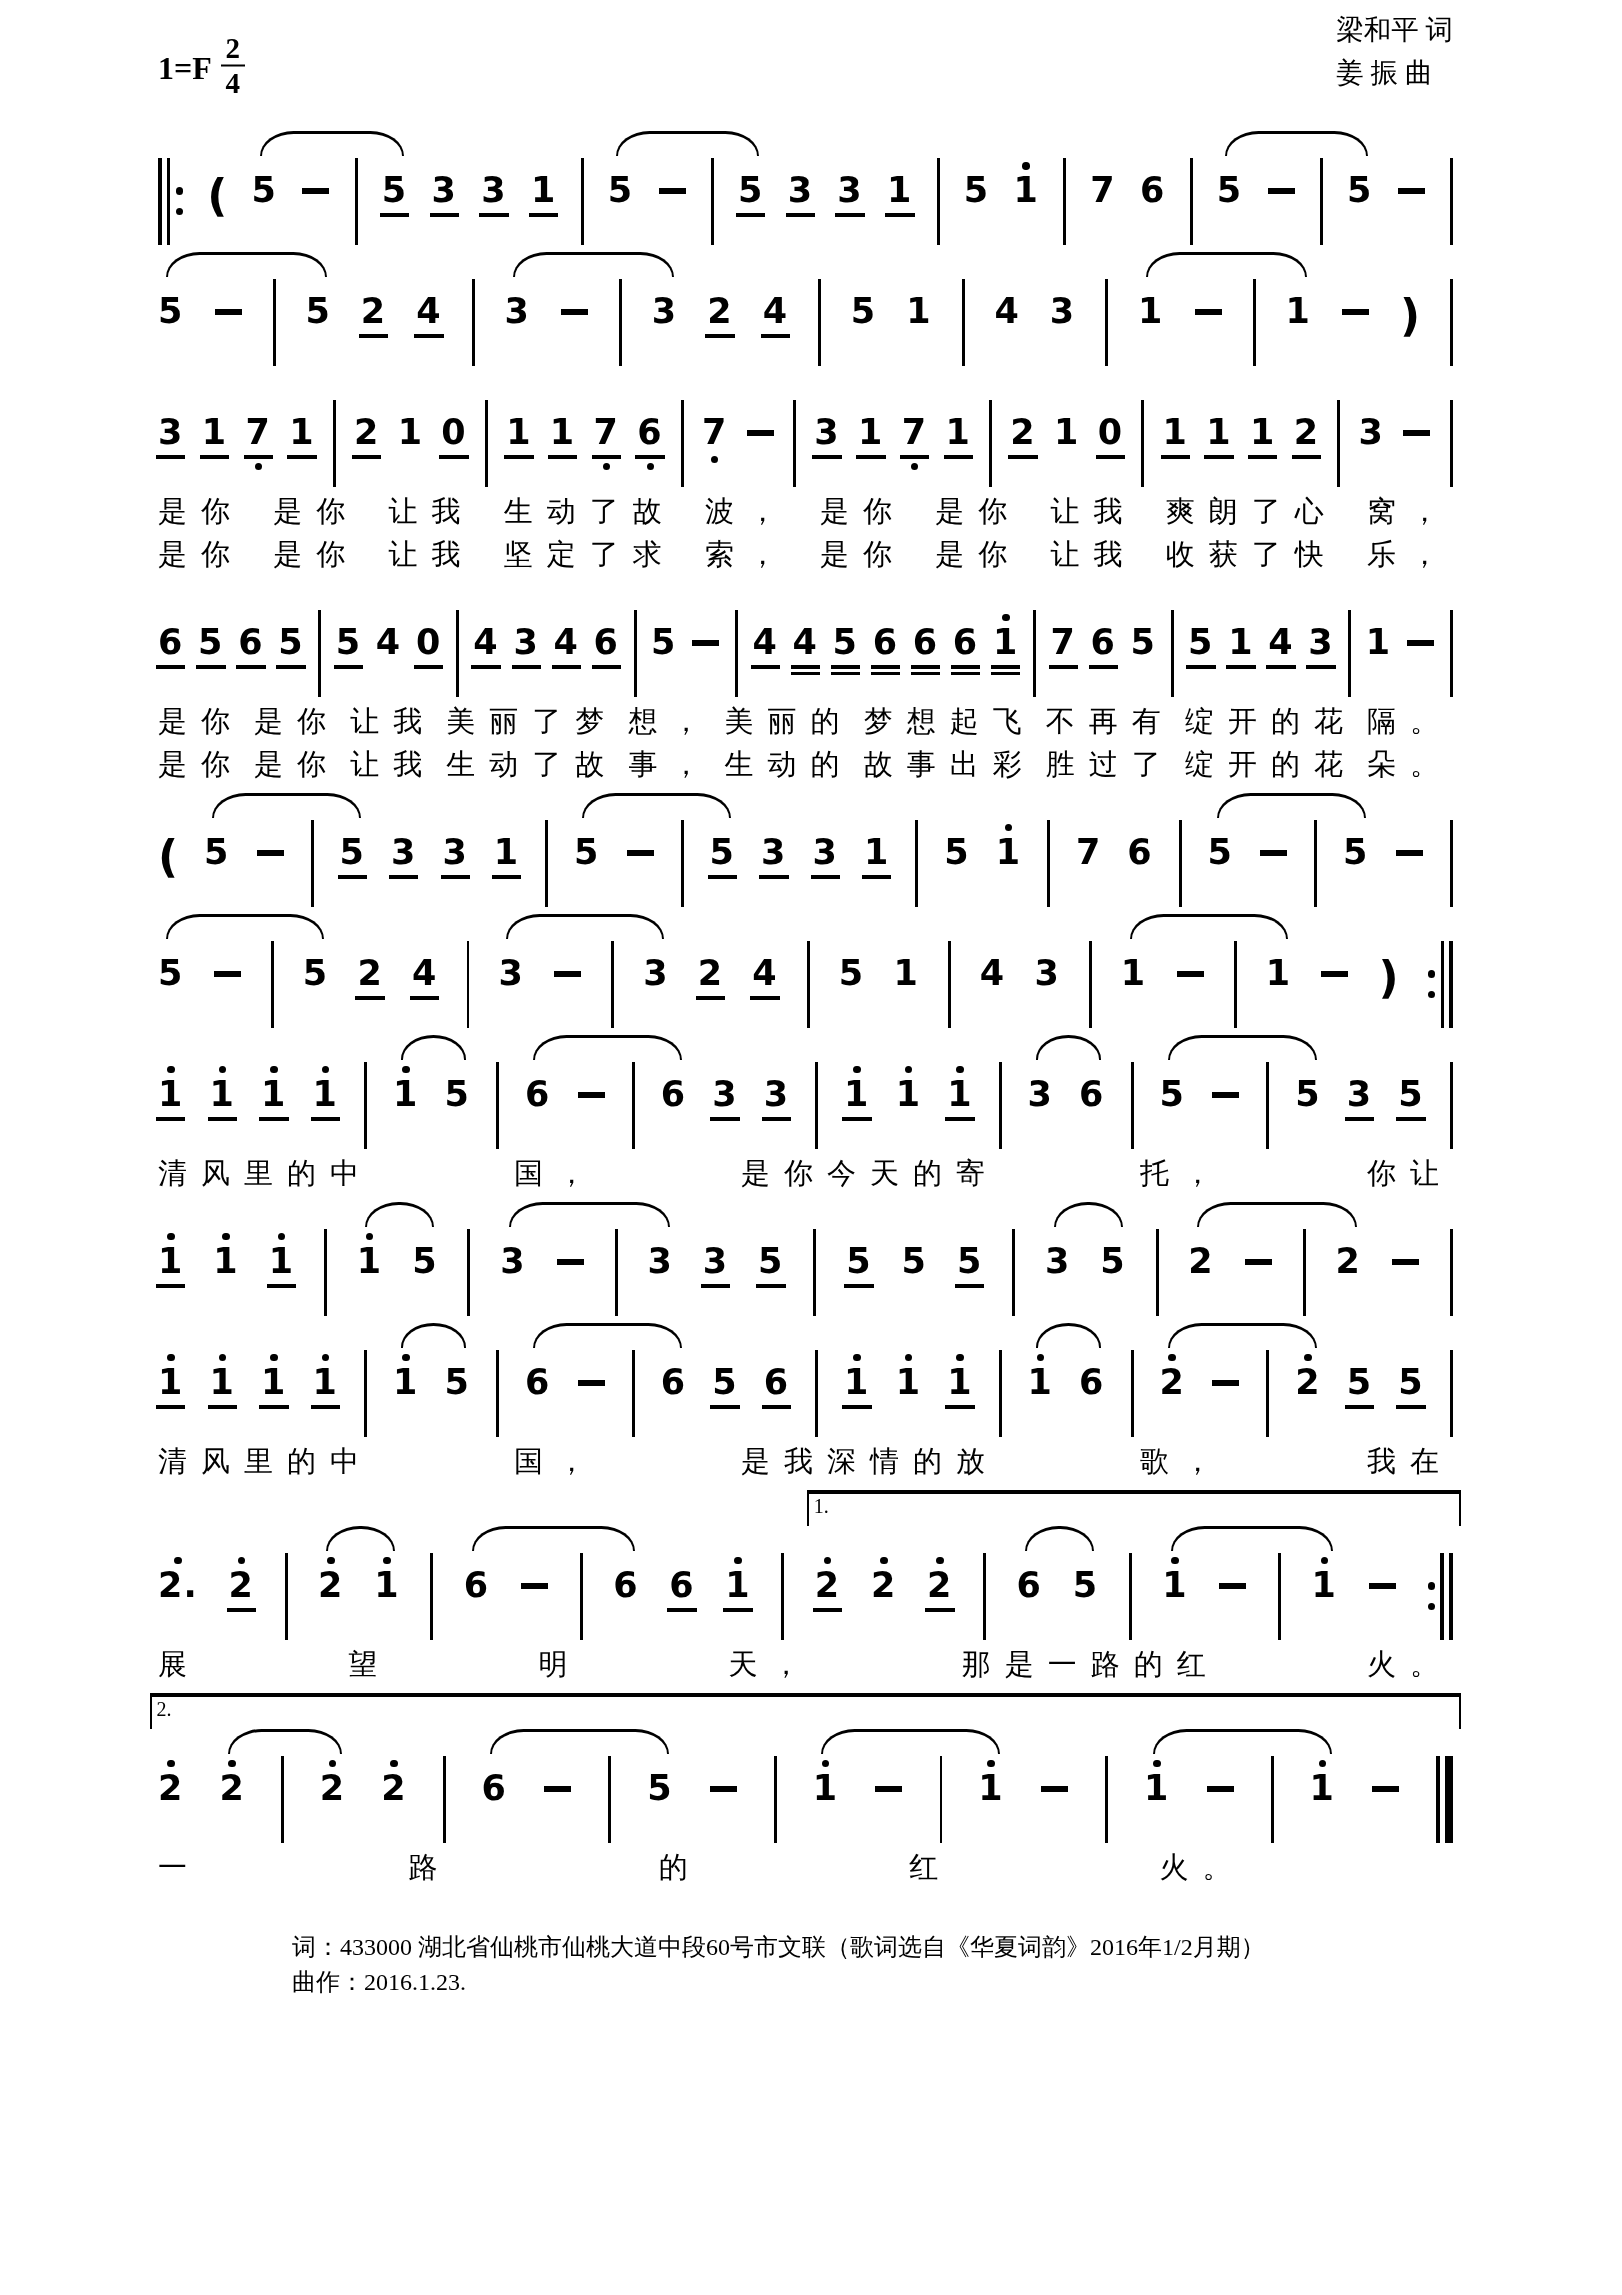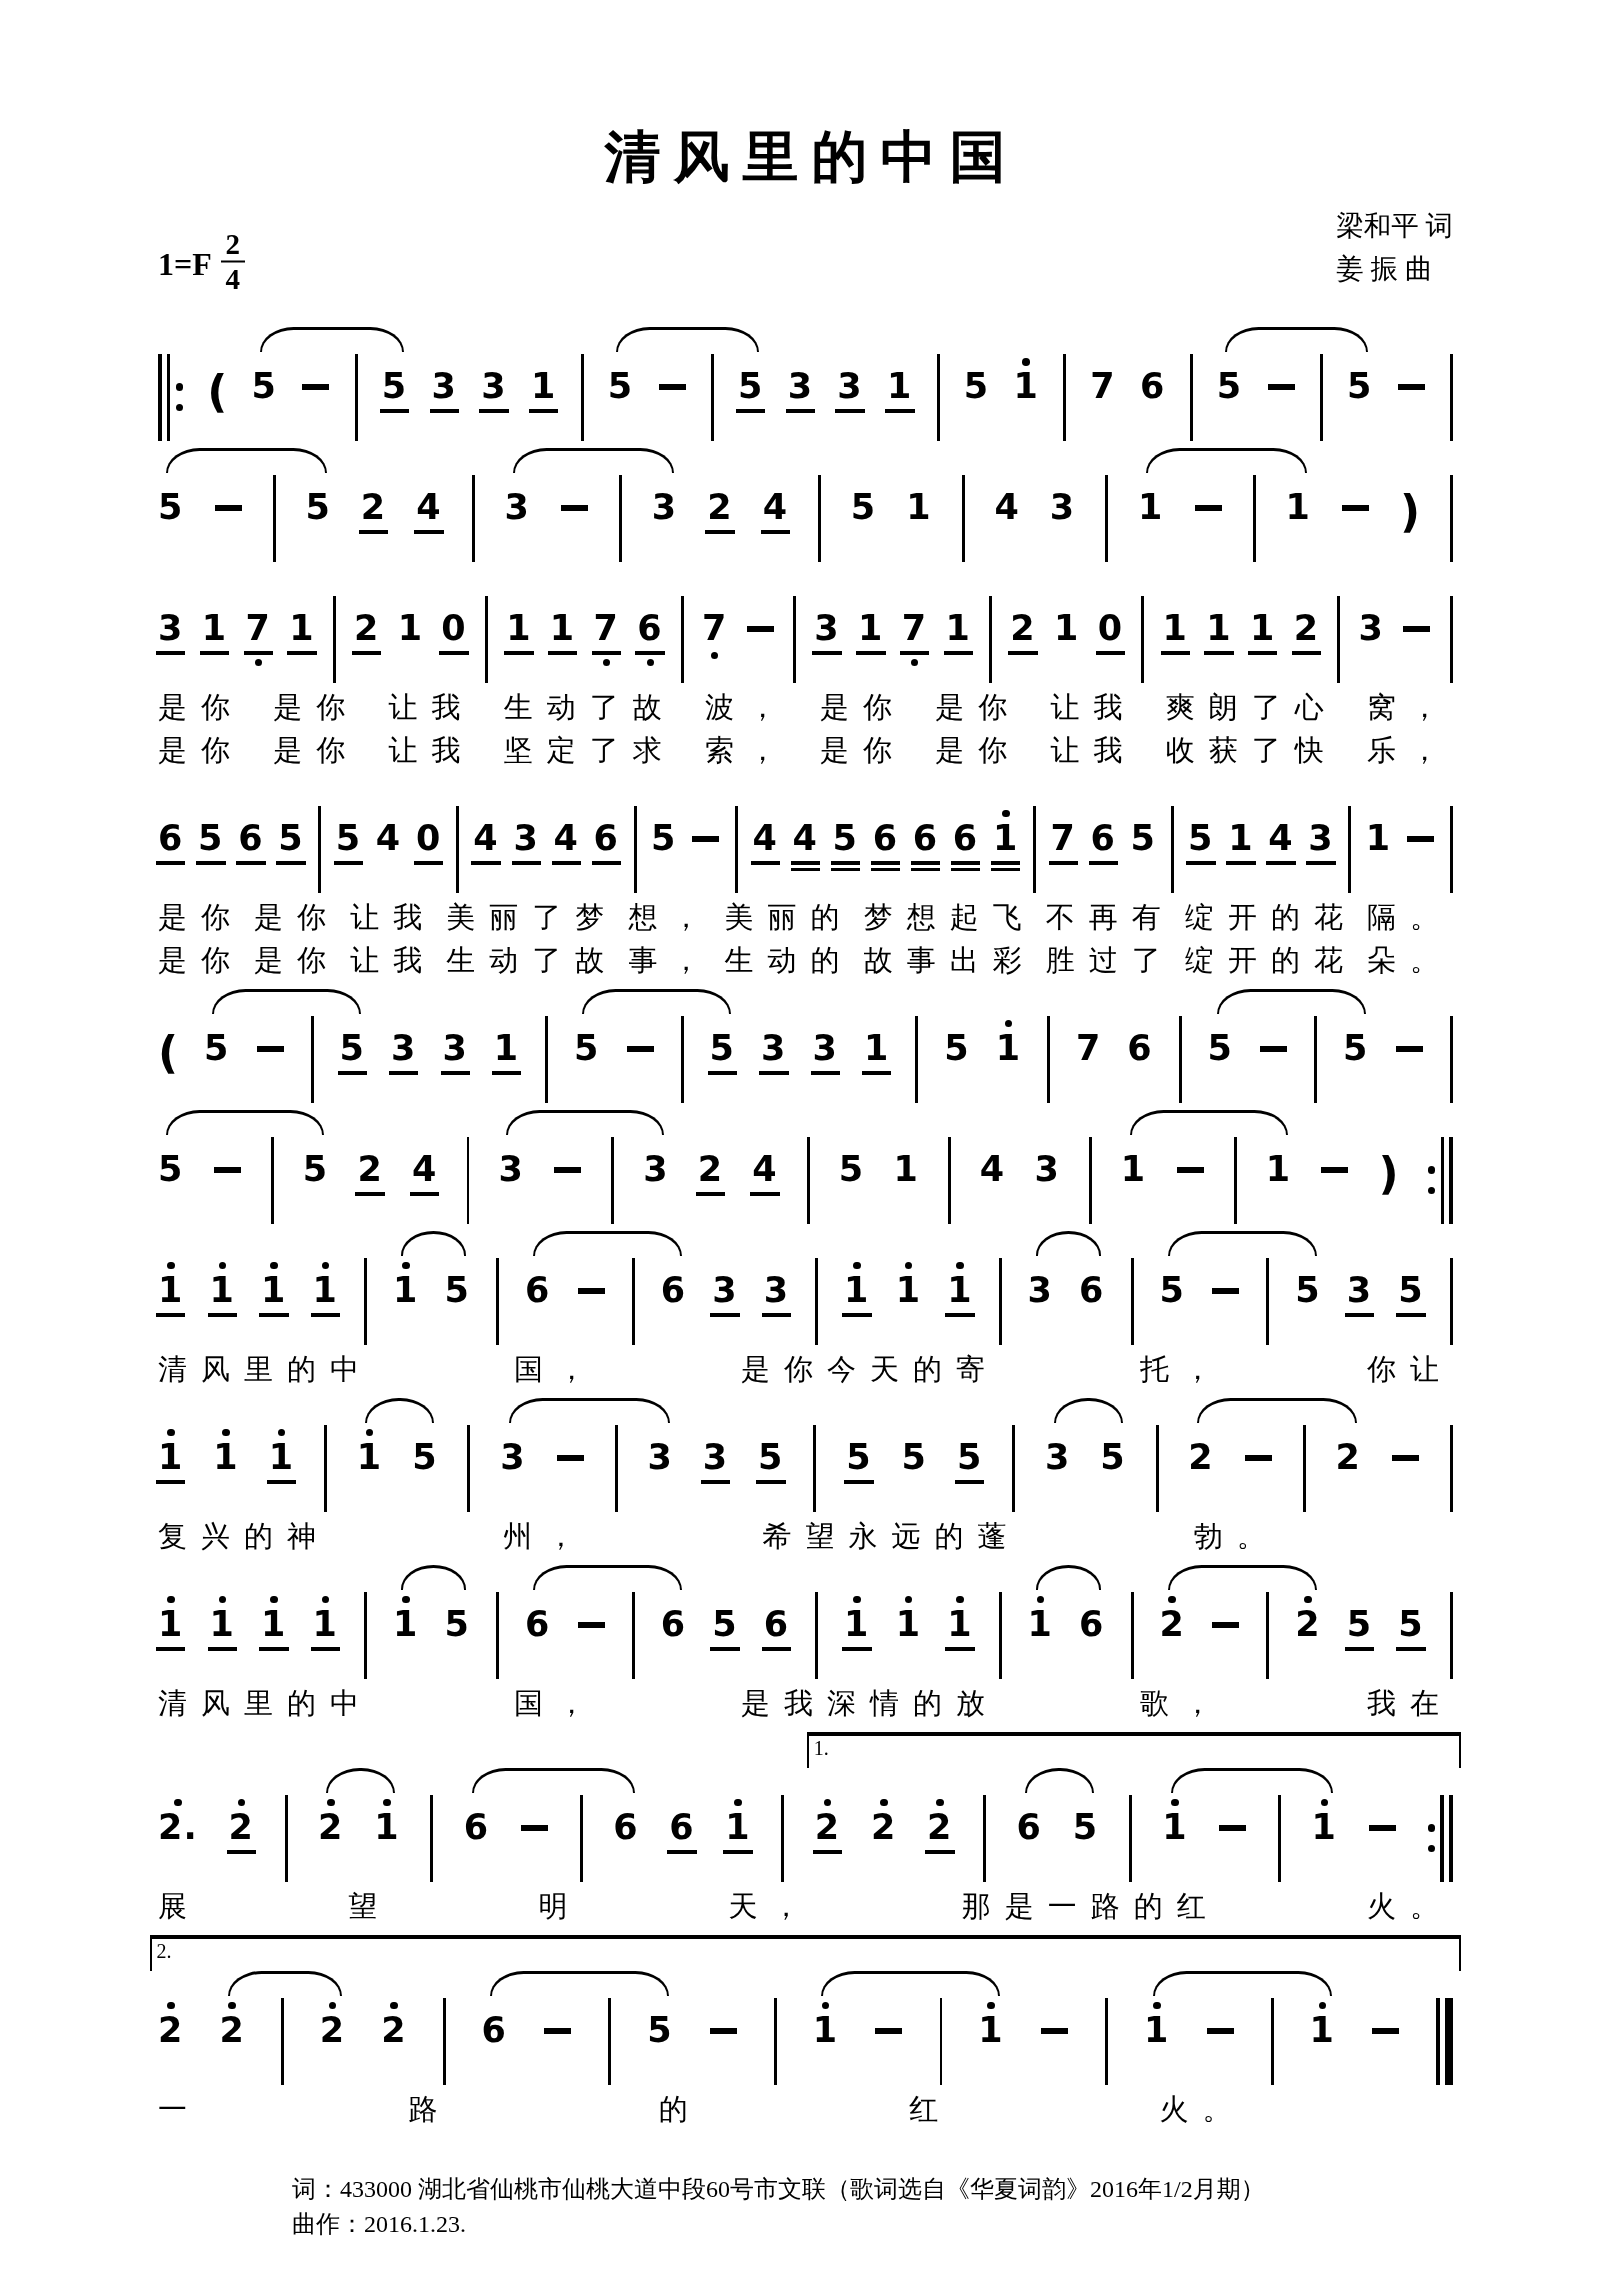--- a/index.html
+++ b/index.html
@@ -43,21 +43,20 @@
   .volta span{display:block;font-size:20px;padding:1.2px 0 0 4.7px;font-family:"Liberation Serif",serif;}
   .lyr{margin-top:3px;}
   .lrow{display:flex;justify-content:space-between;font-size:29px;line-height:43px;}
   .lseg{letter-spacing:14px;white-space:nowrap;}
   .footer{margin:41px 170px 0 292px;font-size:24px;line-height:35px;}
 </style>
 </head>
 <body>
 
 <div id="page">
-  <div class="title">清风里的中国</div>
   <div class="hdr-row">
     <div class="keymeter">
       <span>1=F</span>
       <span class="meter">
         <span class="mnum">2</span>
         <span class="mden">4</span>
       </span>
     </div>
     <div class="credits">
       <div>梁和平 词</div>
@@ -1500,29 +1499,20 @@
             <span class="zone-da"></span>
             <span class="zone-d">
               <span class="dash"></span>
             </span>
             <span class="zone-u"></span>
           </span>
           <span class="tok bar">
             <span class="barline"></span>
           </span>
         </div>
-        <div class="lyr">
-          <div class="lrow">
-            <span class="lseg">复兴的神</span>
-            <span class="lseg">州，</span>
-            <span class="lseg">希望永远的蓬</span>
-            <span class="lseg">勃。</span>
-            <span class="lseg"></span>
-          </div>
-        </div>
         <div class="arc" style="left: 207px; width: 65px; top: 2.3px;"></div>
         <div class="arc" style="left: 351px; width: 157px; top: 2.3px;"></div>
         <div class="arc" style="left: 896px; width: 65px; top: 2.3px;"></div>
         <div class="arc" style="left: 1039px; width: 156px; top: 2.3px;"></div>
       </div>
       <div class="system">
         <div class="toks">
           <span class="tok note">
             <span class="zone-da">
               <span class="odot"></span>

